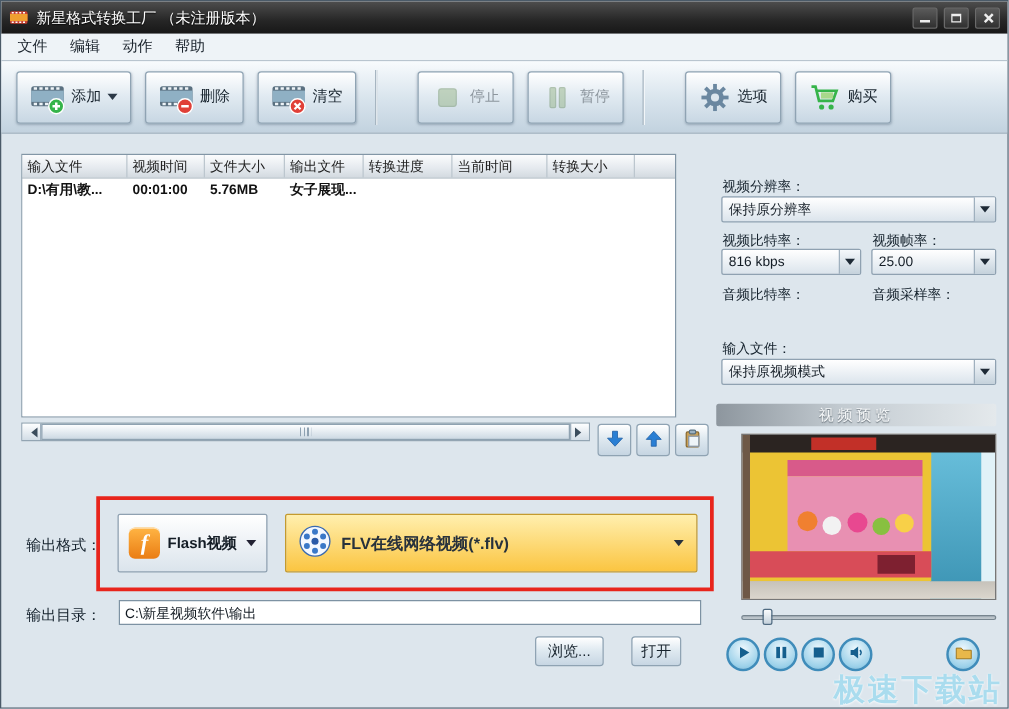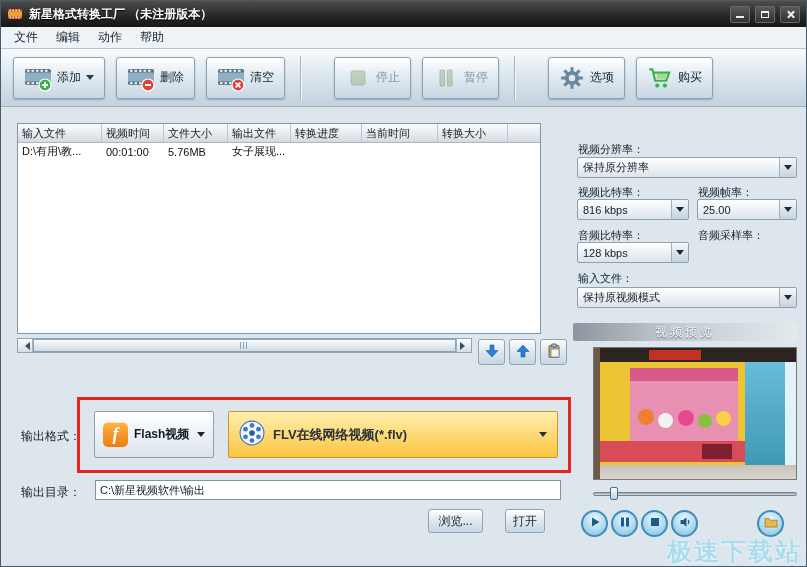--- a/index.html
+++ b/index.html
@@ -5,21 +5,21 @@
   * { margin:0; padding:0; box-sizing:border-box; }
   html,body { width:807px; height:567px; }
   body { font-family:"Liberation Sans","DejaVu Sans",sans-serif; font-size:12px; background:#dde6ed; }
 
   .window { position:relative; width:807px; height:567px; border:1px solid #4a5a68; background:#dde6ed; overflow:hidden; }
 
   
   .titlebar { position:absolute; left:0; top:0; width:100%; height:26px;
     background:linear-gradient(#4e4e4e,#262626 60%,#171717); display:flex; align-items:center; padding:0 6px; }
   .app-icon { width:16px; height:16px; margin-right:6px; display:inline-flex; }
-  .title-text { color:#fff; font-weight:bold; font-size:12px; text-shadow:0 1px 1px #000; }
+  .title-text { color:#fff; font-weight:normal; font-size:12px; text-shadow:0 1px 1px #000; }
   .win-controls { margin-left:auto; display:flex; gap:5px; }
   .winbtn { width:20px; height:17px; border:1px solid #6a6a6a; border-radius:2px;
     background:linear-gradient(#5a5a5a,#303030); display:flex; align-items:center; justify-content:center; cursor:pointer; }
   .glyph-min { width:8px; height:2px; background:#eee; margin-top:6px; }
   .glyph-max { width:8px; height:7px; border:1px solid #eee; border-top-width:2px; }
   .glyph-close { position:relative; width:9px; height:9px; }
   .glyph-close::before,.glyph-close::after { content:""; position:absolute; left:4px; top:0; width:2px; height:9px; background:#eee; }
   .glyph-close::before { transform:rotate(45deg); } .glyph-close::after { transform:rotate(-45deg); }
 
   
@@ -43,21 +43,21 @@
   .tri-left { width:0; height:0; border:4px solid transparent; border-right:5px solid #3a4c5c; }
   .tri-right { width:0; height:0; border:4px solid transparent; border-left:5px solid #3a4c5c; }
 
   
   .file-table { position:absolute; left:16px; top:122px; width:524px; height:211px;
     border:1px solid #8296a6; background:#fff; display:flex; flex-direction:column; }
   .thead { display:flex; height:19px; background:linear-gradient(#fbfcfd,#e4e9ee 60%,#d3dae0);
     border-bottom:1px solid #aab6c0; flex:0 0 auto; }
   .th { padding:2px 4px; font-size:11px; color:#222; border-right:1px solid #bcc6ce; white-space:nowrap; overflow:hidden; cursor:pointer; }
   .tbody { flex:1; background:#fff; overflow:hidden; }
-  .trow { display:flex; height:17px; align-items:center; cursor:pointer; }
+  .trow { display:flex; height:17px; align-items:center; cursor:pointer;font-weight:bold; }
   .td { padding:0 4px; font-size:11px; color:#111; white-space:nowrap; overflow:hidden; }
   .c0{width:84px;} .c1{width:62px;} .c2{width:64px;} .c3{width:63px;} .c4{width:71px;} .c5{width:76px;} .c6{width:70px;} .cf{flex:1; border-right:none;}
 
   
   .hscroll { position:absolute; left:16px; top:337px; width:455px; height:15px;
     border:1px solid #93a5b3; background:#e7edf2; display:flex; }
   .sb-btn { width:15px; height:100%; background:linear-gradient(#fdfeff,#d2dde6); border-right:1px solid #9fb0be;
     display:flex; align-items:center; justify-content:center; cursor:pointer; flex:0 0 auto; }
   .sb-btn.right { border-right:none; border-left:1px solid #9fb0be; }
   .sb-track { flex:1; position:relative; }
@@ -415,26 +415,20 @@
   </div>
   <div class="plabel lab-fps">视频帧率：</div>
   <div class="combo pcombo cmb-fps">
     <span class="combo-text">25.00</span>
     <span class="arrow-btn">
         <span class="tri-down"></span>
       </span>
   </div>
 
   <div class="plabel lab-abit">音频比特率：</div>
-  <div class="combo pcombo cmb-abit">
-    <span class="combo-text">128 kbps</span>
-    <span class="arrow-btn">
-        <span class="tri-down"></span>
-      </span>
-  </div>
   <div class="plabel lab-srate">音频采样率：</div>
 
   <div class="plabel lab-scale">输入文件：</div>
   <div class="combo pcombo cmb-scale">
     <span class="combo-text">保持原视频模式</span>
     <span class="arrow-btn">
         <span class="tri-down"></span>
       </span>
   </div>
 

